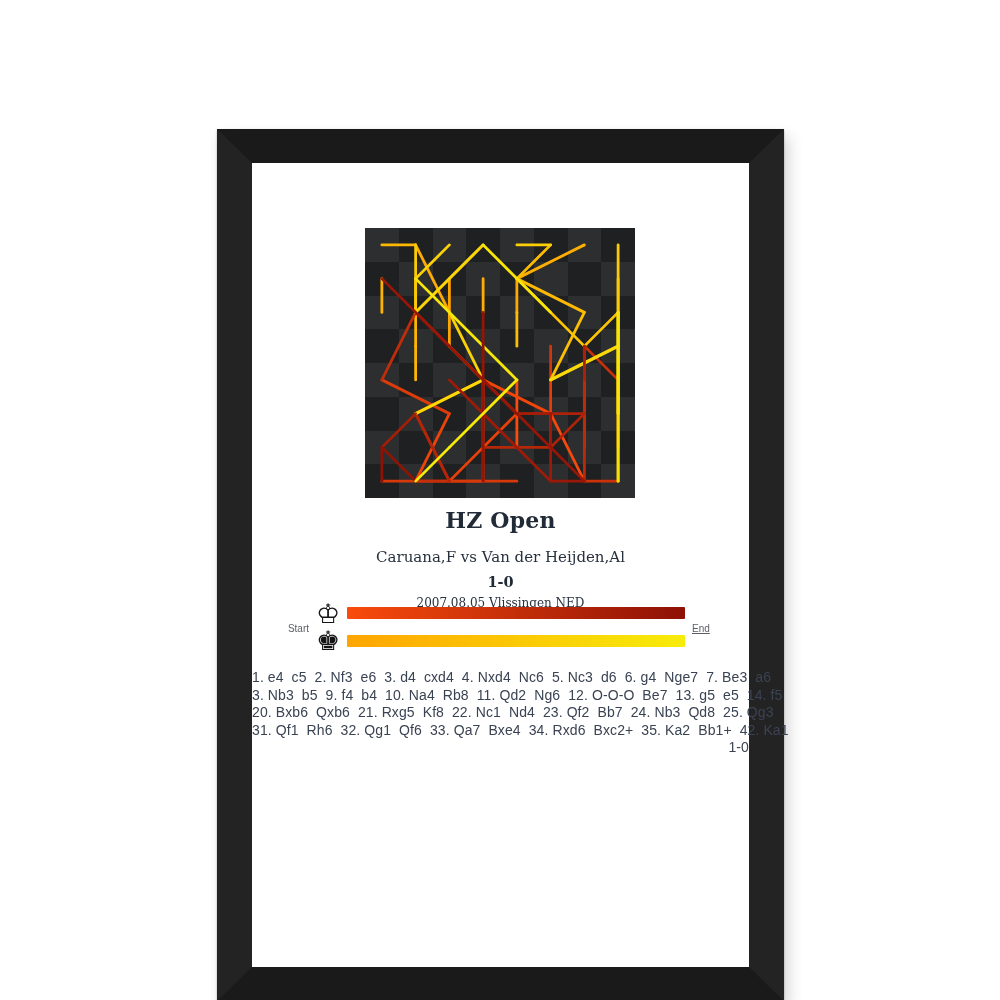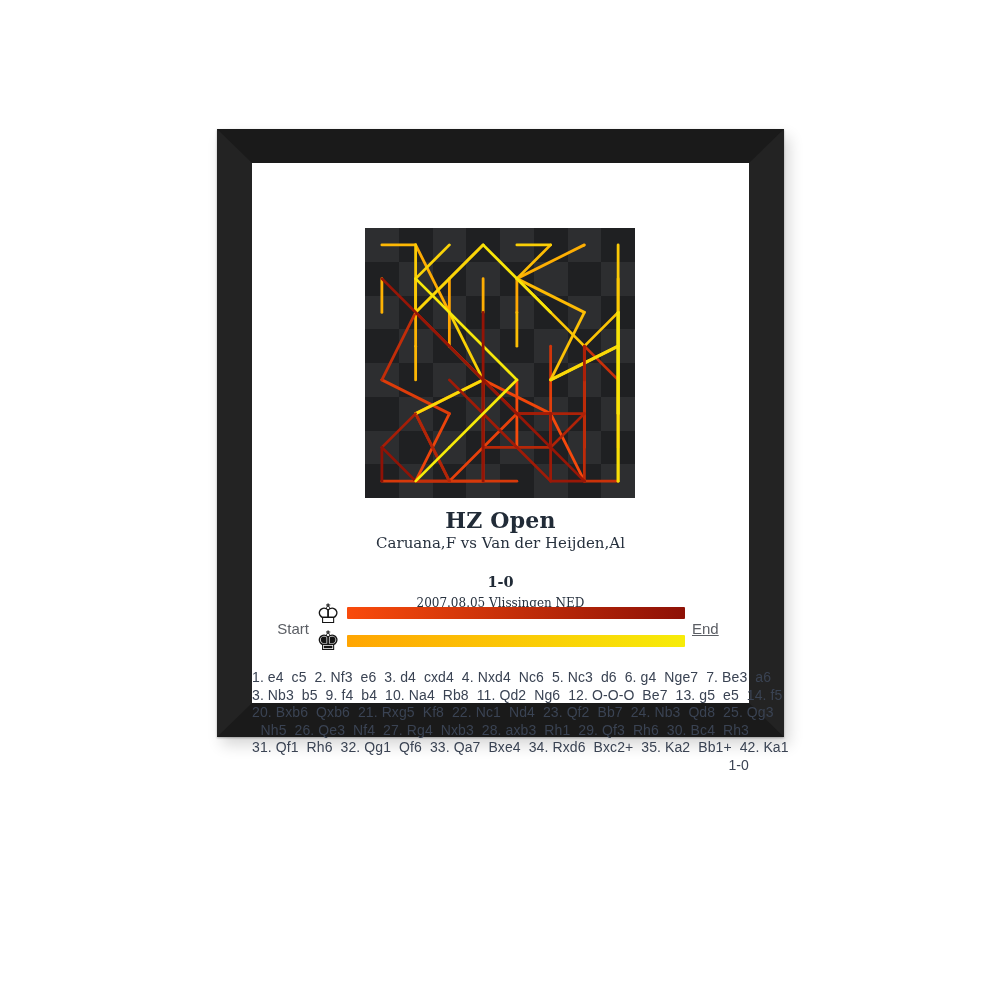--- a/index.html
+++ b/index.html
@@ -4,54 +4,54 @@
 <style>
   html,body{margin:0;padding:0;}
   body{
     width:1000px;height:1000px;background:#ffffff;
     font-family:"Liberation Sans","DejaVu Sans",sans-serif;
     -webkit-font-smoothing:antialiased;
   }
   .page{position:relative;width:1000px;height:1000px;background:#ffffff;overflow:hidden;}
 
   .frame{
-    position:absolute;left:217px;top:129px;width:567px;height:608px;
+    position:absolute;left:217px;top:129px;width:567px;height:872px;
     box-sizing:border-box;
     border-style:solid;border-width:34px 35px;
     border-color:#1a1a1a #232323 #1a1a1a #232323;
     background:#ffffff;
     box-shadow:0 1px 2px rgba(0,0,0,.30), 5px 8px 14px rgba(0,0,0,.16);
   }
   .mat{position:absolute;inset:0;background:#ffffff;}
 
   .board{
     position:absolute;left:113px;top:65px;width:270px;height:270px;display:block;
     background:#202123;
   }
 
   .serif{font-family:"DejaVu Serif","Liberation Serif",serif;}
   .title{
     position:absolute;left:0;right:0;top:344px;text-align:center;
     font-weight:700;font-size:22px;line-height:26px;color:#212b37;letter-spacing:.2px;
   }
   .players{
-    position:absolute;left:0;right:0;top:371px;text-align:center;
+    position:absolute;left:0;right:0;top:385px;text-align:center;
     font-size:15px;line-height:18px;color:#27313e;
   }
   .date{
     position:absolute;left:0;right:0;top:388px;text-align:center;
     font-size:12px;line-height:22px;color:#27313e;margin-top:41px;
   }
   .result-top{
     position:absolute;left:0;right:0;top:410px;text-align:center;
     font-weight:700;font-size:14.5px;line-height:17px;color:#212b37;
   }
 
   .legend-label{
-    position:absolute;font-size:15px;line-height:13px;color:#5b5e64;
+    position:absolute;font-size:10px;line-height:13px;color:#5b5e64;
   }
   .start-label{left:7px;top:459px;width:50px;text-align:right;}
   .end-label{left:440px;top:459px;width:50px;text-align:left;text-decoration:underline;}
   .king{
     position:absolute;left:60px;width:32px;text-align:center;
     font-family:"DejaVu Sans",sans-serif;font-size:27px;line-height:28px;color:#141414;
   }
   .wking{top:437px;}
   .bking{top:464px;}
   .bar{position:absolute;left:95px;width:338px;height:12px;border-radius:1px;}
@@ -222,20 +222,19 @@
         <span class="king bking">♚</span>
         <div class="bar wbar" style="background: linear-gradient(to right, rgb(249, 75, 12), rgb(142, 17, 6));"></div>
         <div class="bar bbar" style="background: linear-gradient(to right, rgb(255, 165, 2), rgb(247, 236, 9));"></div>
         <span class="legend-label end-label">End</span>
       </div>
 
       <div class="moves">
         <div>1. e4  c5  2. Nf3  e6  3. d4  cxd4  4. Nxd4  Nc6  5. Nc3  d6  6. g4  Nge7  7. Be3  a6</div>
         <div>3. Nb3  b5  9. f4  b4  10. Na4  Rb8  11. Qd2  Ng6  12. O-O-O  Be7  13. g5  e5  14. f5</div>
         <div>20. Bxb6  Qxb6  21. Rxg5  Kf8  22. Nc1  Nd4  23. Qf2  Bb7  24. Nb3  Qd8  25. Qg3</div>
-        <div>Nh5  26. Qe3  Nf4  27. Rg4  Nxb3  28. axb3  Rh1  29. Qf3  Rh6  30. Bc4  Rh3</div>
         <div>31. Qf1  Rh6  32. Qg1  Qf6  33. Qa7  Bxe4  34. Rxd6  Bxc2+  35. Ka2  Bb1+  42. Ka1</div>
         <div>1-0</div>
       </div>
 
     </div>
   </div>
 </div>
 
 </body></html>

